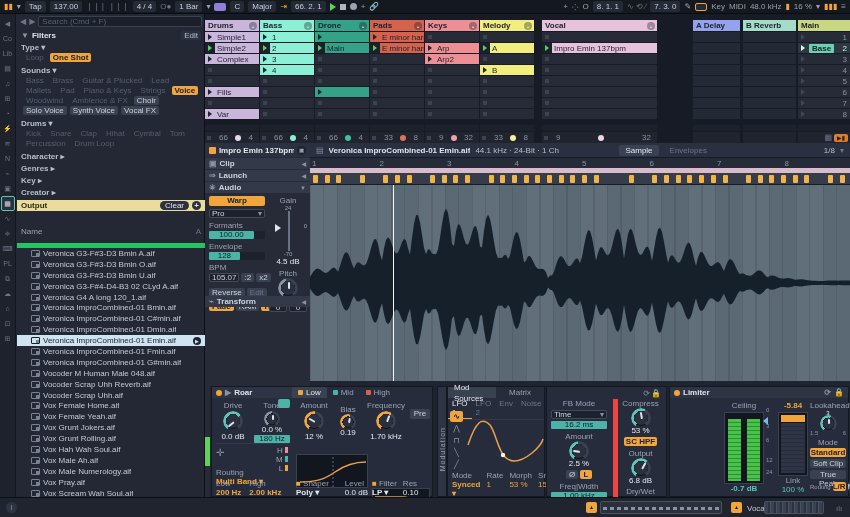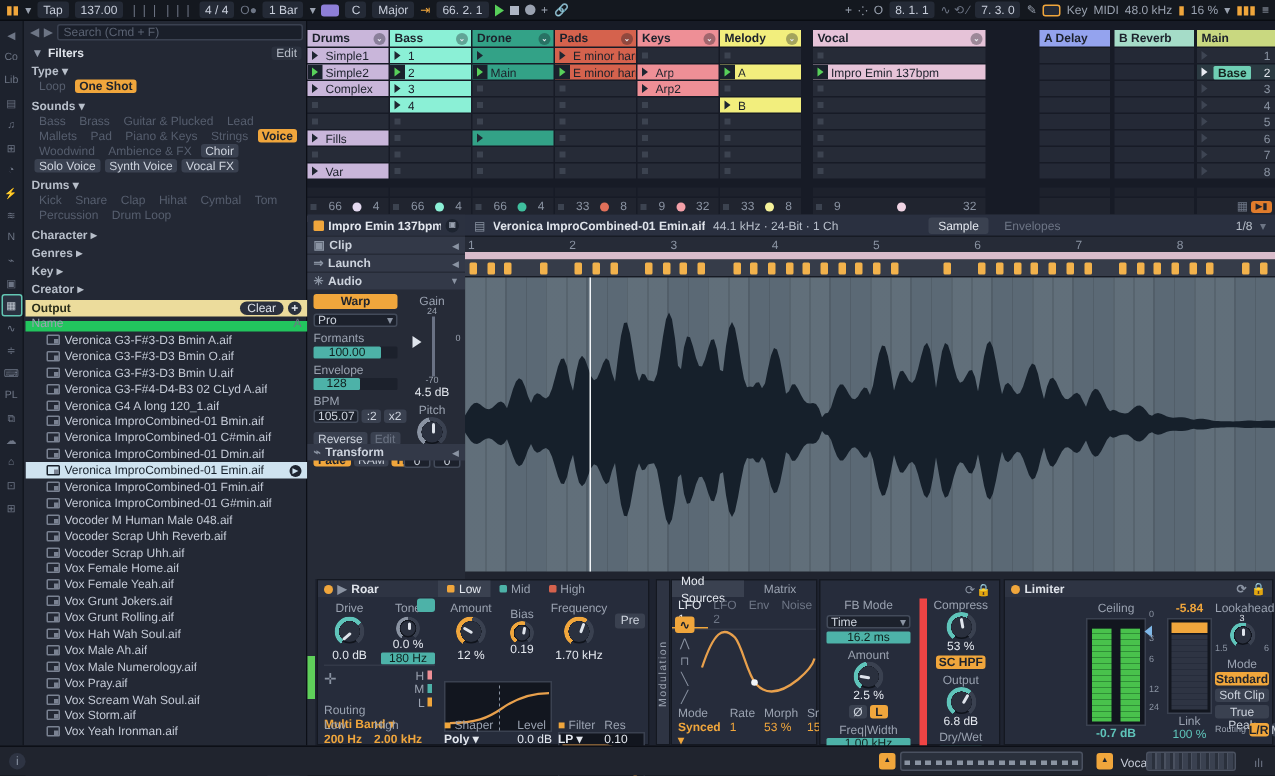--- a/index.html
+++ b/index.html
@@ -29,21 +29,21 @@
 .fsec{padding:1px 4px 0 4px}
 .fsec .ft{color:#b8bfca;font-weight:bold;height:11px;line-height:11px}
 .chips{display:flex;flex-wrap:wrap;gap:1px 3px;padding:0 0 2px 2px}
 .chip{padding:0px 3px;border-radius:2px;height:9px;line-height:9px;white-space:nowrap}
 .chip.dim{color:#565e6e}
 .chip.normal{background:#3a4150;color:#cdd3dd}
 .chip.selected{background:#f0a63c;color:#20242c;font-weight:bold}
 #resultsbar{display:flex;align-items:center;height:11px;background:#ecdc9c;color:#2a2d1a;font-weight:bold;padding:0 4px;margin-top:2px}
 #resultsbar .clr{margin-left:auto;background:#2b313e;color:#dfe3ea;border-radius:5px;padding:0 5px;font-weight:normal}
 #resultsbar .plus{width:9px;height:9px;border-radius:50%;background:#2b313e;color:#dfe3ea;text-align:center;line-height:9px;margin-left:3px}
-#namehead{height:10px;line-height:10px;padding:0 4px;color:#9aa2b0;border-bottom:7px solid #22c55e;display:flex}
+#namehead{height:10px;line-height:10px;padding:16px 4px;color:#9aa2b0;border-bottom:5px solid #22c55e;display:flex}
 #namehead .az{margin-left:auto;color:#6d7585}
 #file-list{height:283px;overflow:hidden}
 .frow{display:flex;align-items:center;height:10.9px;padding-left:14px;gap:3px;color:#c4cad6;white-space:nowrap}
 .frow .fic{width:9px;height:7px;border:1px solid #7a8292;border-radius:1px;flex:none;position:relative}
 .frow .fic:after{content:"";position:absolute;right:0;bottom:0;width:3px;height:3px;background:#7a8292}
 .frow.sel{background:#cfe3f0;color:#17202b}
 .frow.sel .fic{border-color:#17202b}
 .frow .badge{margin-left:auto;margin-right:4px;width:8px;height:8px;border-radius:50%;background:#1d2430;color:#cfe3f0;font-size:5px;text-align:center;line-height:8px}
 #prevbar{display:flex;align-items:center;gap:3px;height:13px;margin-top:1px;padding:0 4px;background:#262b37}
 #prevbar .pc{width:8px;height:8px;border:1px solid #6d7585;border-radius:50%}

